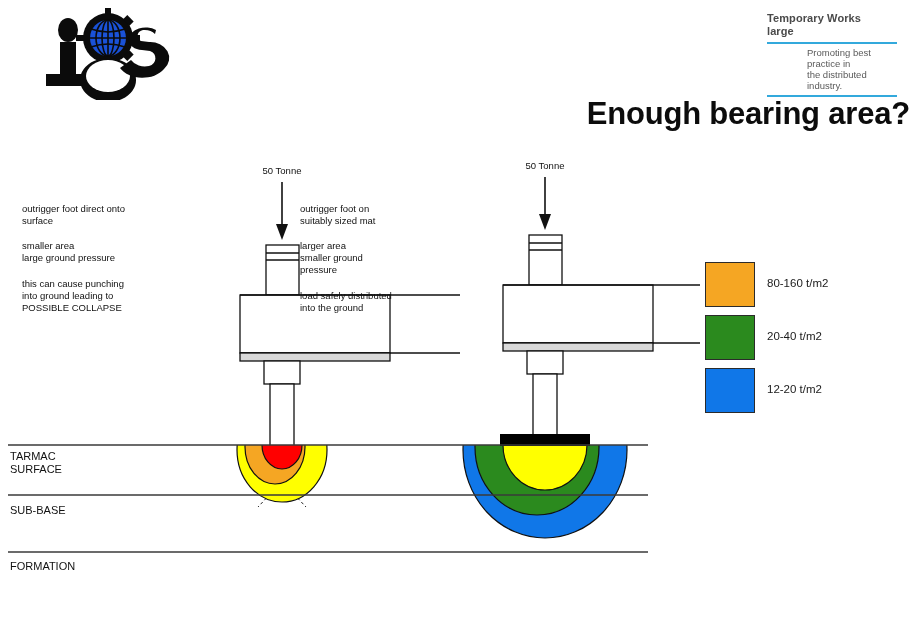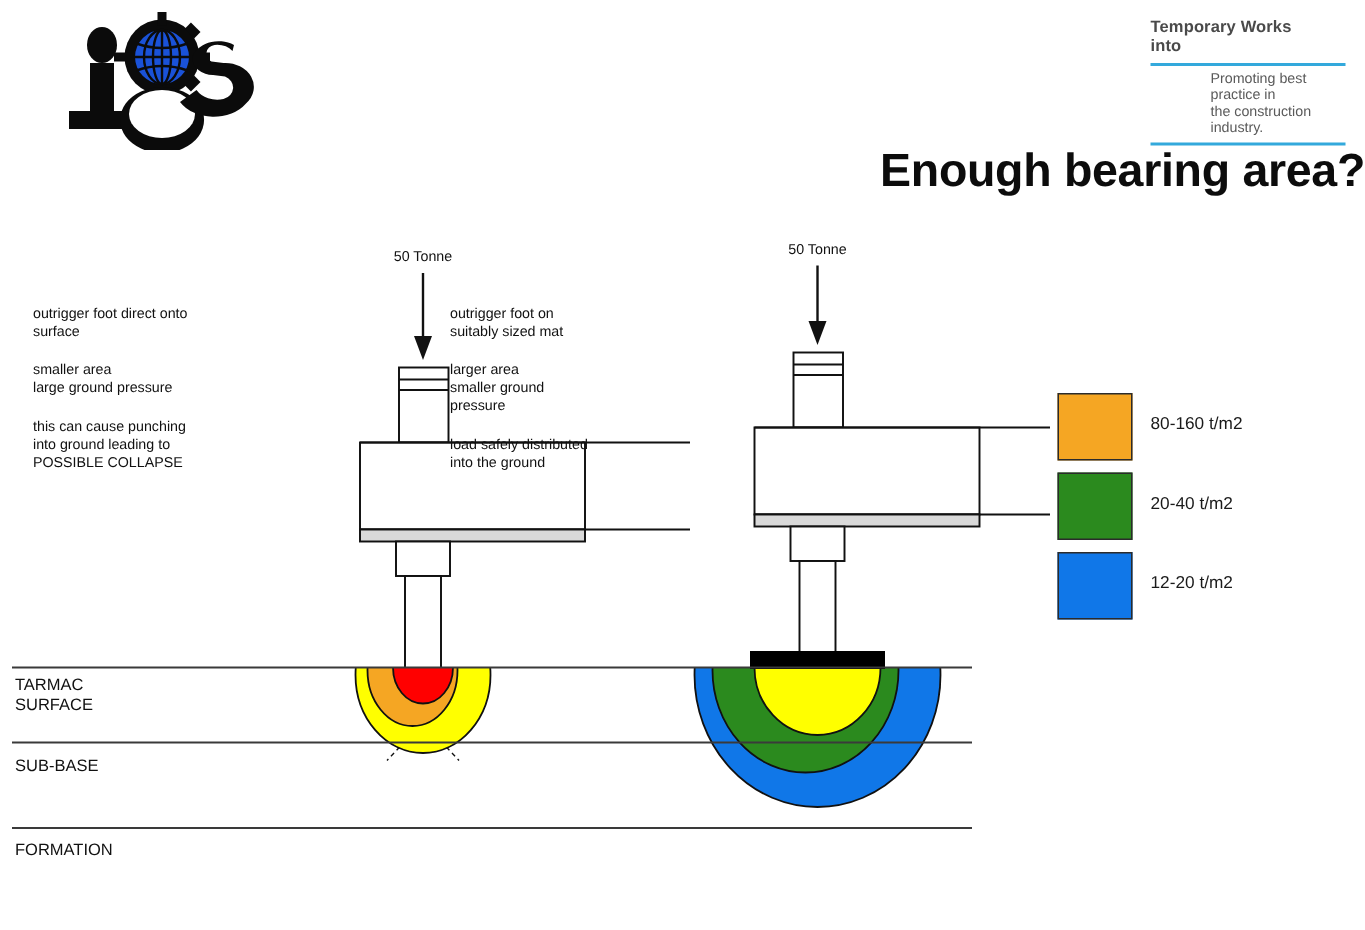--- a/index.html
+++ b/index.html
@@ -86,24 +86,24 @@
         <path d="M53 21 Q70 27 87 21"></path>
         <path d="M53 39 Q70 33 87 39"></path>
       </g>
     </g>
   </svg>
 </div>
 
 <div class="abs" id="twf-logo">
   <div id="twf-text">
     <div class="twf-title">Temporary Works</div>
-    <div class="twf-title">into</div>
+    <div class="twf-title">large</div>
     <div class="twf-rule"></div>
     <div class="twf-sub">Promoting best practice in</div>
-    <div class="twf-sub">the construction industry.</div>
+    <div class="twf-sub">the distributed industry.</div>
     <div class="twf-rule"></div>
   </div>
 </div>
 
 <div class="abs" id="page-title">Enough bearing area?</div>
 
 <div class="abs" id="diagram">
 <svg width="700" height="470" viewBox="0 0 700 470">
 
   <g>

